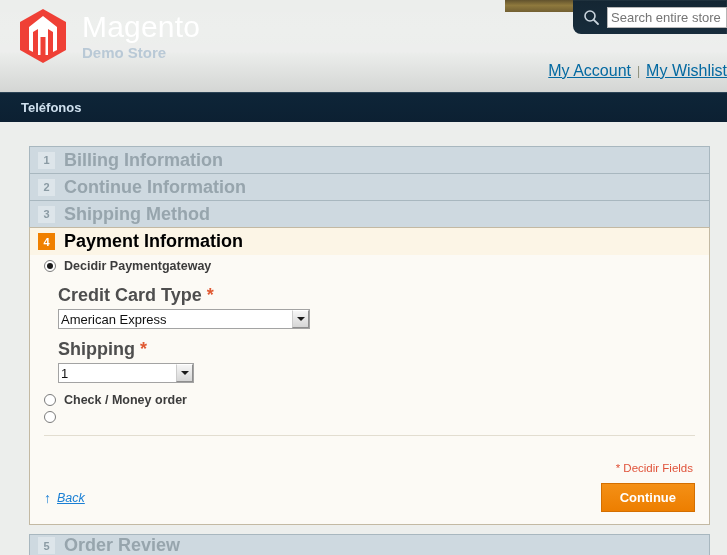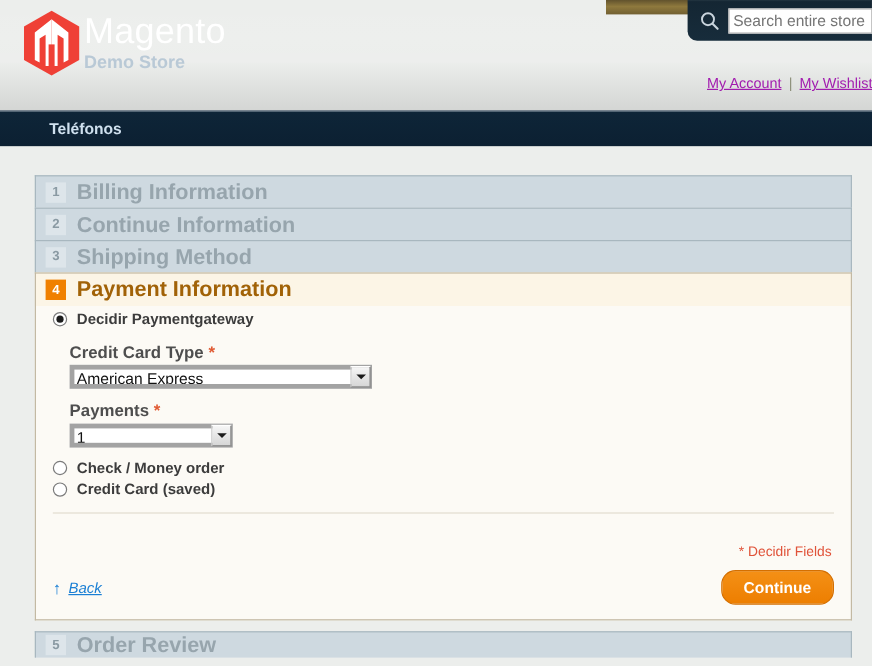--- a/index.html
+++ b/index.html
@@ -40,21 +40,21 @@
     position: absolute; height: 9px; left: 0; right: 0;
     background: rgba(255,255,255,0.045);
     pointer-events: none;
   }
   .hs1 { top: 20px; }
   .hs2 { top: 44px; background: rgba(255,255,255,0.05); }
   .hs3 { top: 62px; background: rgba(255,255,255,0.03); }
 
   .logo-wrap {
     position: absolute; left: 16px; top: 7px;
-    display: flex; align-items: center; 
+    display: flex; align-items: center; gap: 12px;
   }
   .logo-mark { width: 54px; height: 58px; display: block; }
   .brand-text { line-height: 1; }
   .brand-name {
     display: block;
     color: #ffffff;
     font-size: 30px;
     font-weight: normal;
     letter-spacing: 0.2px;
   }
@@ -94,33 +94,33 @@
     background: linear-gradient(to bottom, #5a4a23 0%, #8a7334 45%, #6b5828 100%);
     opacity: .95;
   }
 
   .acct-links {
     position: absolute; right: 0px; top: 62px;
     display: flex; align-items: center; gap: 6px;
     white-space: nowrap;
   }
   .acct-links a {
-    color: #a21caf;
-    font-size: 12px;
+    color: #0369a1;
+    font-size: 16px;
     text-decoration: underline;
   }
   .acct-sep { color: #8c8f7a; }
 
   
   .navbar {
     height: 30px;
     background: linear-gradient(to bottom, #0e2538 0%, #0c2032 100%);
     border-top: 1px solid #2b4356;
     display: flex; align-items: center;
-    padding-left: 41px;
+    padding-left: 21px;
   }
   .nav-item {
     color: #cfe0ee;
     font-size: 13px;
     font-weight: bold;
   }
 
   
   .page {
     background: #eceeec;
@@ -156,21 +156,21 @@
 
   .step.active {
     background: #fcf5e6;
     border-color: #c3b9a3;
     height: 28px;
   }
   .step.active .step-num {
     background: #f08000;
     color: #ffffff;
   }
-  .step.active .step-title { color: #a16207; }
+  .step.active .step-title { color: #000000; }
 
   .step-body {
     border: 1px solid #c3b9a3;
     border-top: none;
     background: #fcfaf5;
     padding: 4px 14px 12px 14px;
   }
 
   .pay-option {
     display: flex; align-items: center;
@@ -195,33 +195,33 @@
   .pay-label {
     font-size: 12.5px;
     color: #3c3c3c;
     font-weight: bold;
   }
 
   .fieldset { margin: 12px 0 4px 14px; }
   .field { margin-bottom: 10px; }
   .field-label {
     display: block;
-    font-size: 14px;
+    font-size: 18px;
     font-weight: bold;
     color: #4e4e4e;
     margin-bottom: 3px;
   }
   .req { color: #e05a33; font-weight: bold; }
 
   select.win {
     font-family: "Liberation Sans", sans-serif;
     font-size: 13px;
     color: #111;
     background: #ffffff;
-    border: 4px solid #a3a3a3;
+    border: 1px solid #a3a3a3;
     height: 20px;
     padding: 0 2px;
     -webkit-appearance: none;
     appearance: none;
     border-radius: 0;
   }
   .sel-wrap { position: relative; display: inline-block; }
   .sel-arrow {
     position: absolute; right: 1px; top: 1px;
     width: 17px; height: 18px;
@@ -266,21 +266,21 @@
 
   .btn-continue {
     background: linear-gradient(to bottom, #f49016, #ed7e00);
     border: 1px solid #d46f00;
     color: #ffffff;
     font-size: 13px;
     font-weight: bold;
     padding: 6px 18px;
     font-family: "Liberation Sans", sans-serif;
     cursor: pointer;
-    border-radius: 12px;
+    border-radius: 0;
   }
 
   .step-last {
     border: 1px solid #a8b7bf;
     border-bottom: none;
     background: #ced9e0;
     height: 22px;
     display: flex; align-items: center;
     padding-left: 8px;
     margin-top: 9px;
@@ -369,40 +369,39 @@
           <span class="sel-wrap">
             <select class="win sel-cc"><option>American Express</option><option>Visa</option><option>MasterCard</option><option>Diners</option></select>
             <span class="sel-arrow">
                 <i></i>
               </span>
           </span>
         </div>
 
         <div class="field">
           <label class="field-label">
-            <span>Payments</span>
+            <span>Shipping</span>
             <span class="req">*</span>
           </label>
           <span class="sel-wrap">
             <select class="win sel-pay"><option>1</option><option>2</option><option>3</option><option>6</option><option>12</option></select>
             <span class="sel-arrow">
                 <i></i>
               </span>
           </span>
         </div>
       </div>
 
       <div class="pay-option">
         <span class="radio"></span>
         <span class="pay-label">Check / Money order</span>
       </div>
 
       <div class="pay-option">
         <span class="radio"></span>
-        <span class="pay-label">Credit Card (saved)</span>
       </div>
 
       <div class="divider"></div>
 
       <div class="req-note">* Decidir Fields</div>
 
       <div class="actions">
         <span class="back-link">
           <span class="back-arrow">↑</span>
           <span class="back-text">Back</span>

